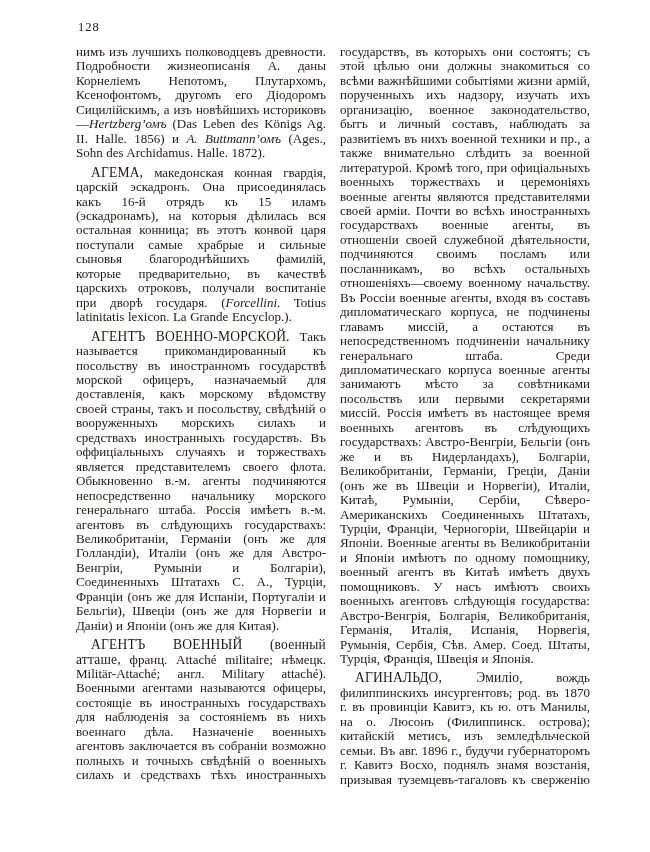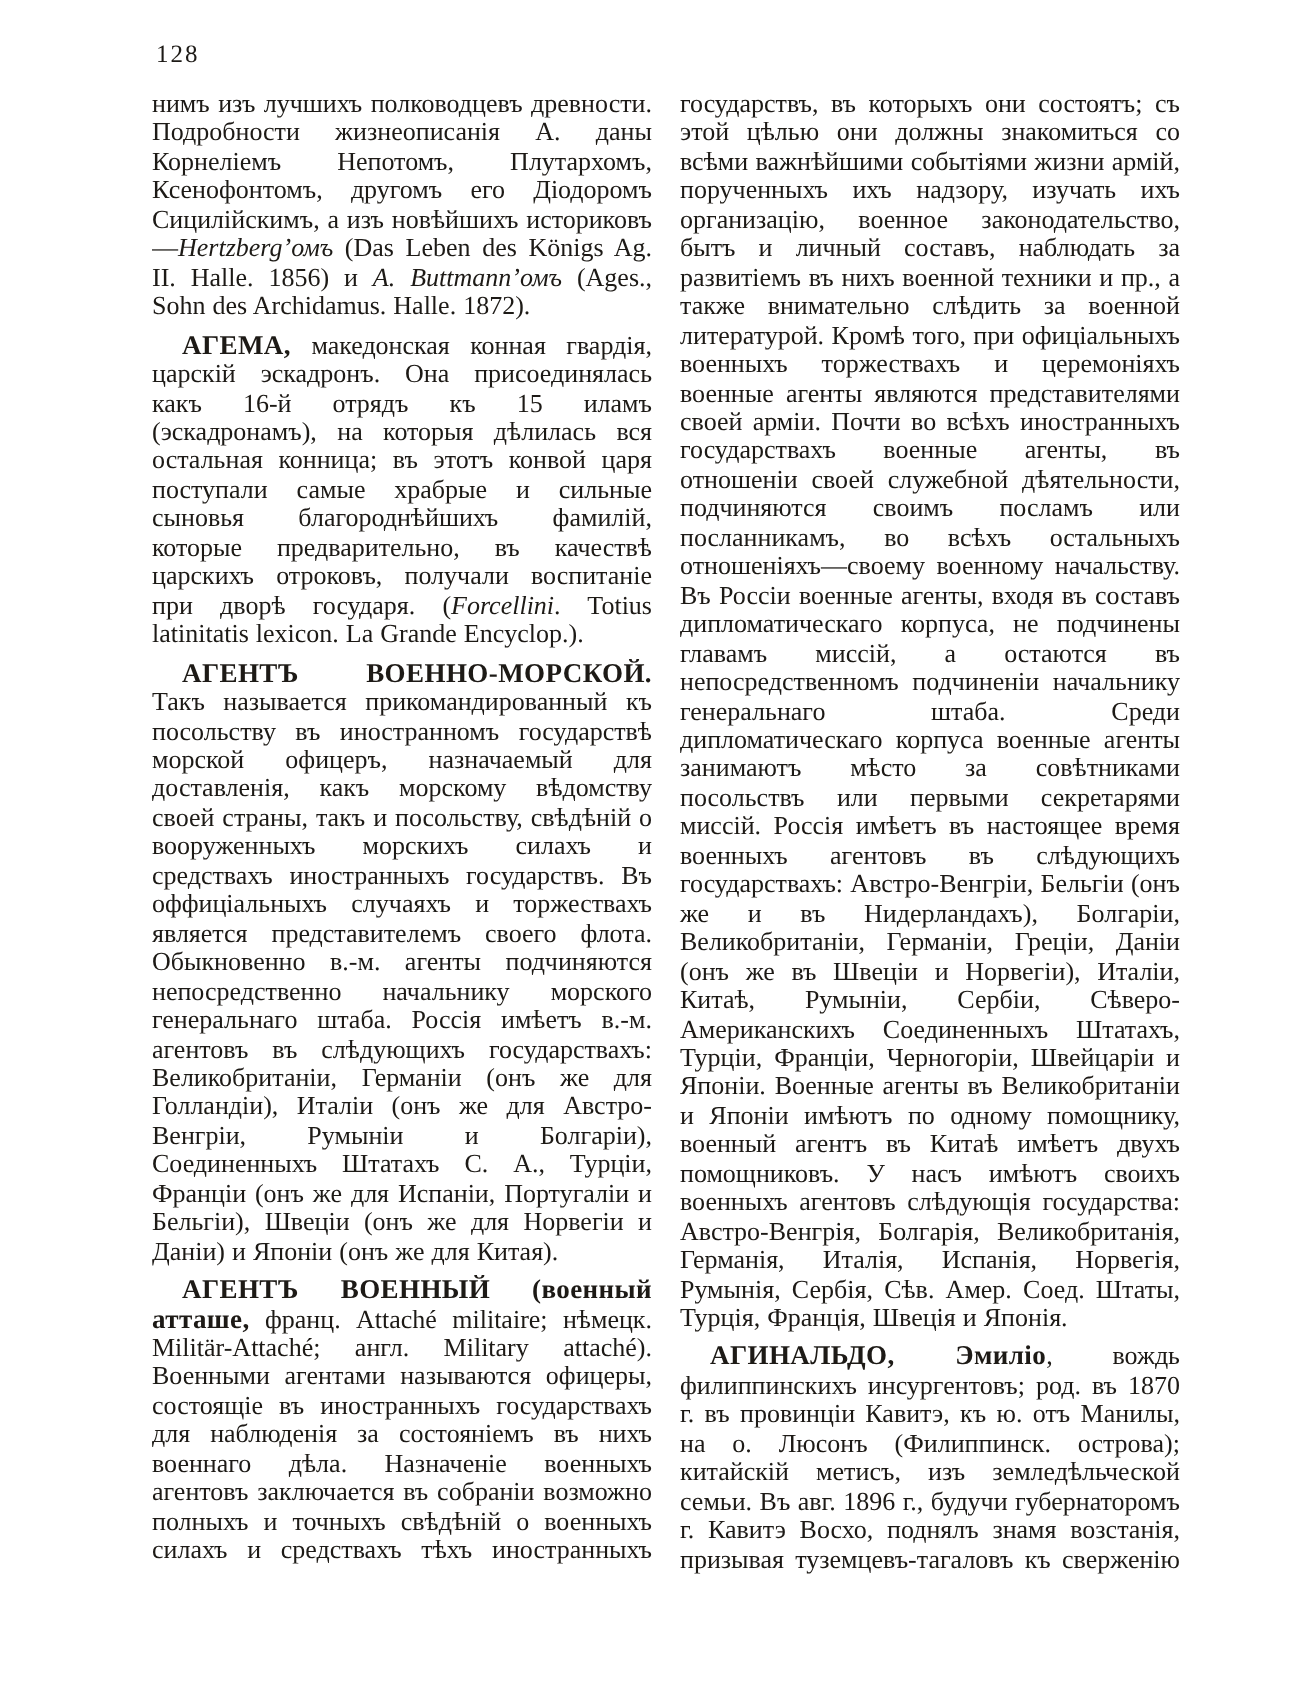--- a/index.html
+++ b/index.html
@@ -33,21 +33,21 @@
     column-count:2;column-gap:14px;column-fill:auto;
     overflow:hidden;
     font-size:13px;line-height:14.45px;
     text-align:justify;
     hyphens:auto;-webkit-hyphens:auto;
     word-spacing:.02em;
   }
   p.para{margin:0;padding:0;text-indent:15px;}
   p.para.cont{text-indent:0;}
   p.para.entry{margin-top:5px;}
-  .cols span.b{font-weight:bold;font-size:1.04em;letter-spacing:.2px;}
+  .cols span.b{font-weight:normal;font-size:1.04em;letter-spacing:.2px;}
   .cols span.i{font-style:italic;}
 </style>
 </head>
 <body>
 
 <div class="page" style="--page-bg: #ffffff; --ink: #1d1a16;">
   <div class="header">
     <span class="pagenum">128</span>
   </div>
 

